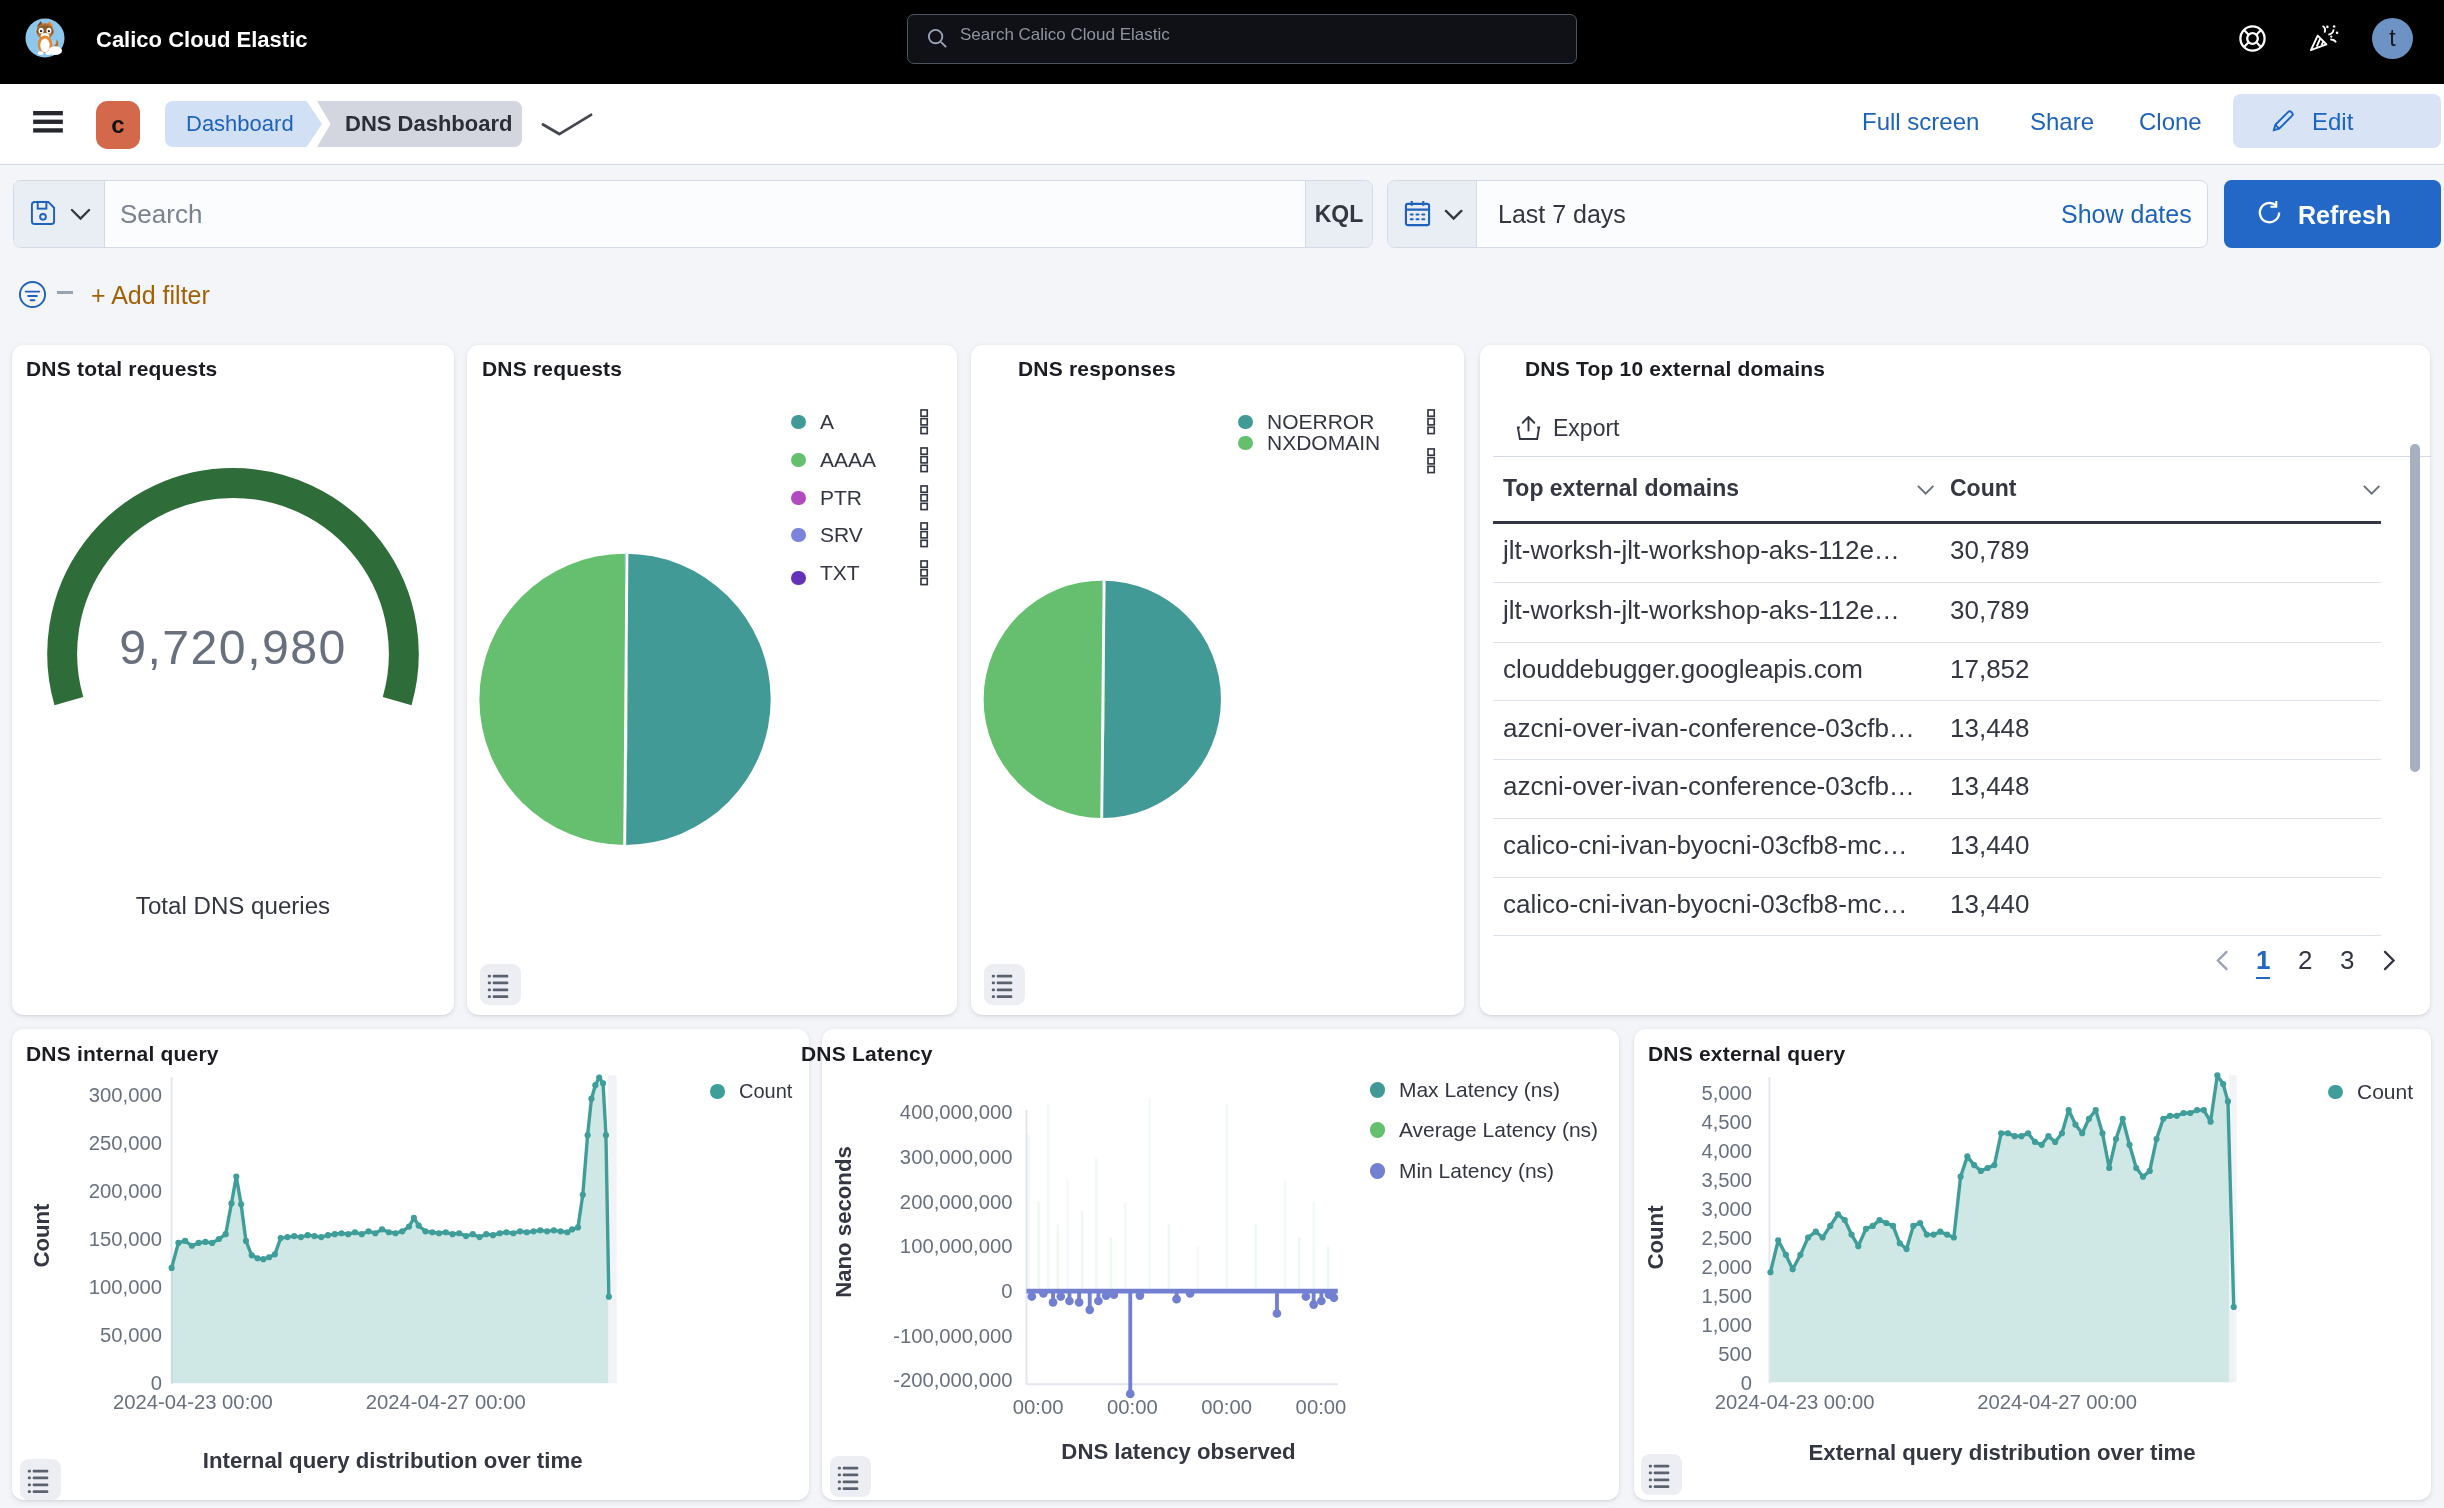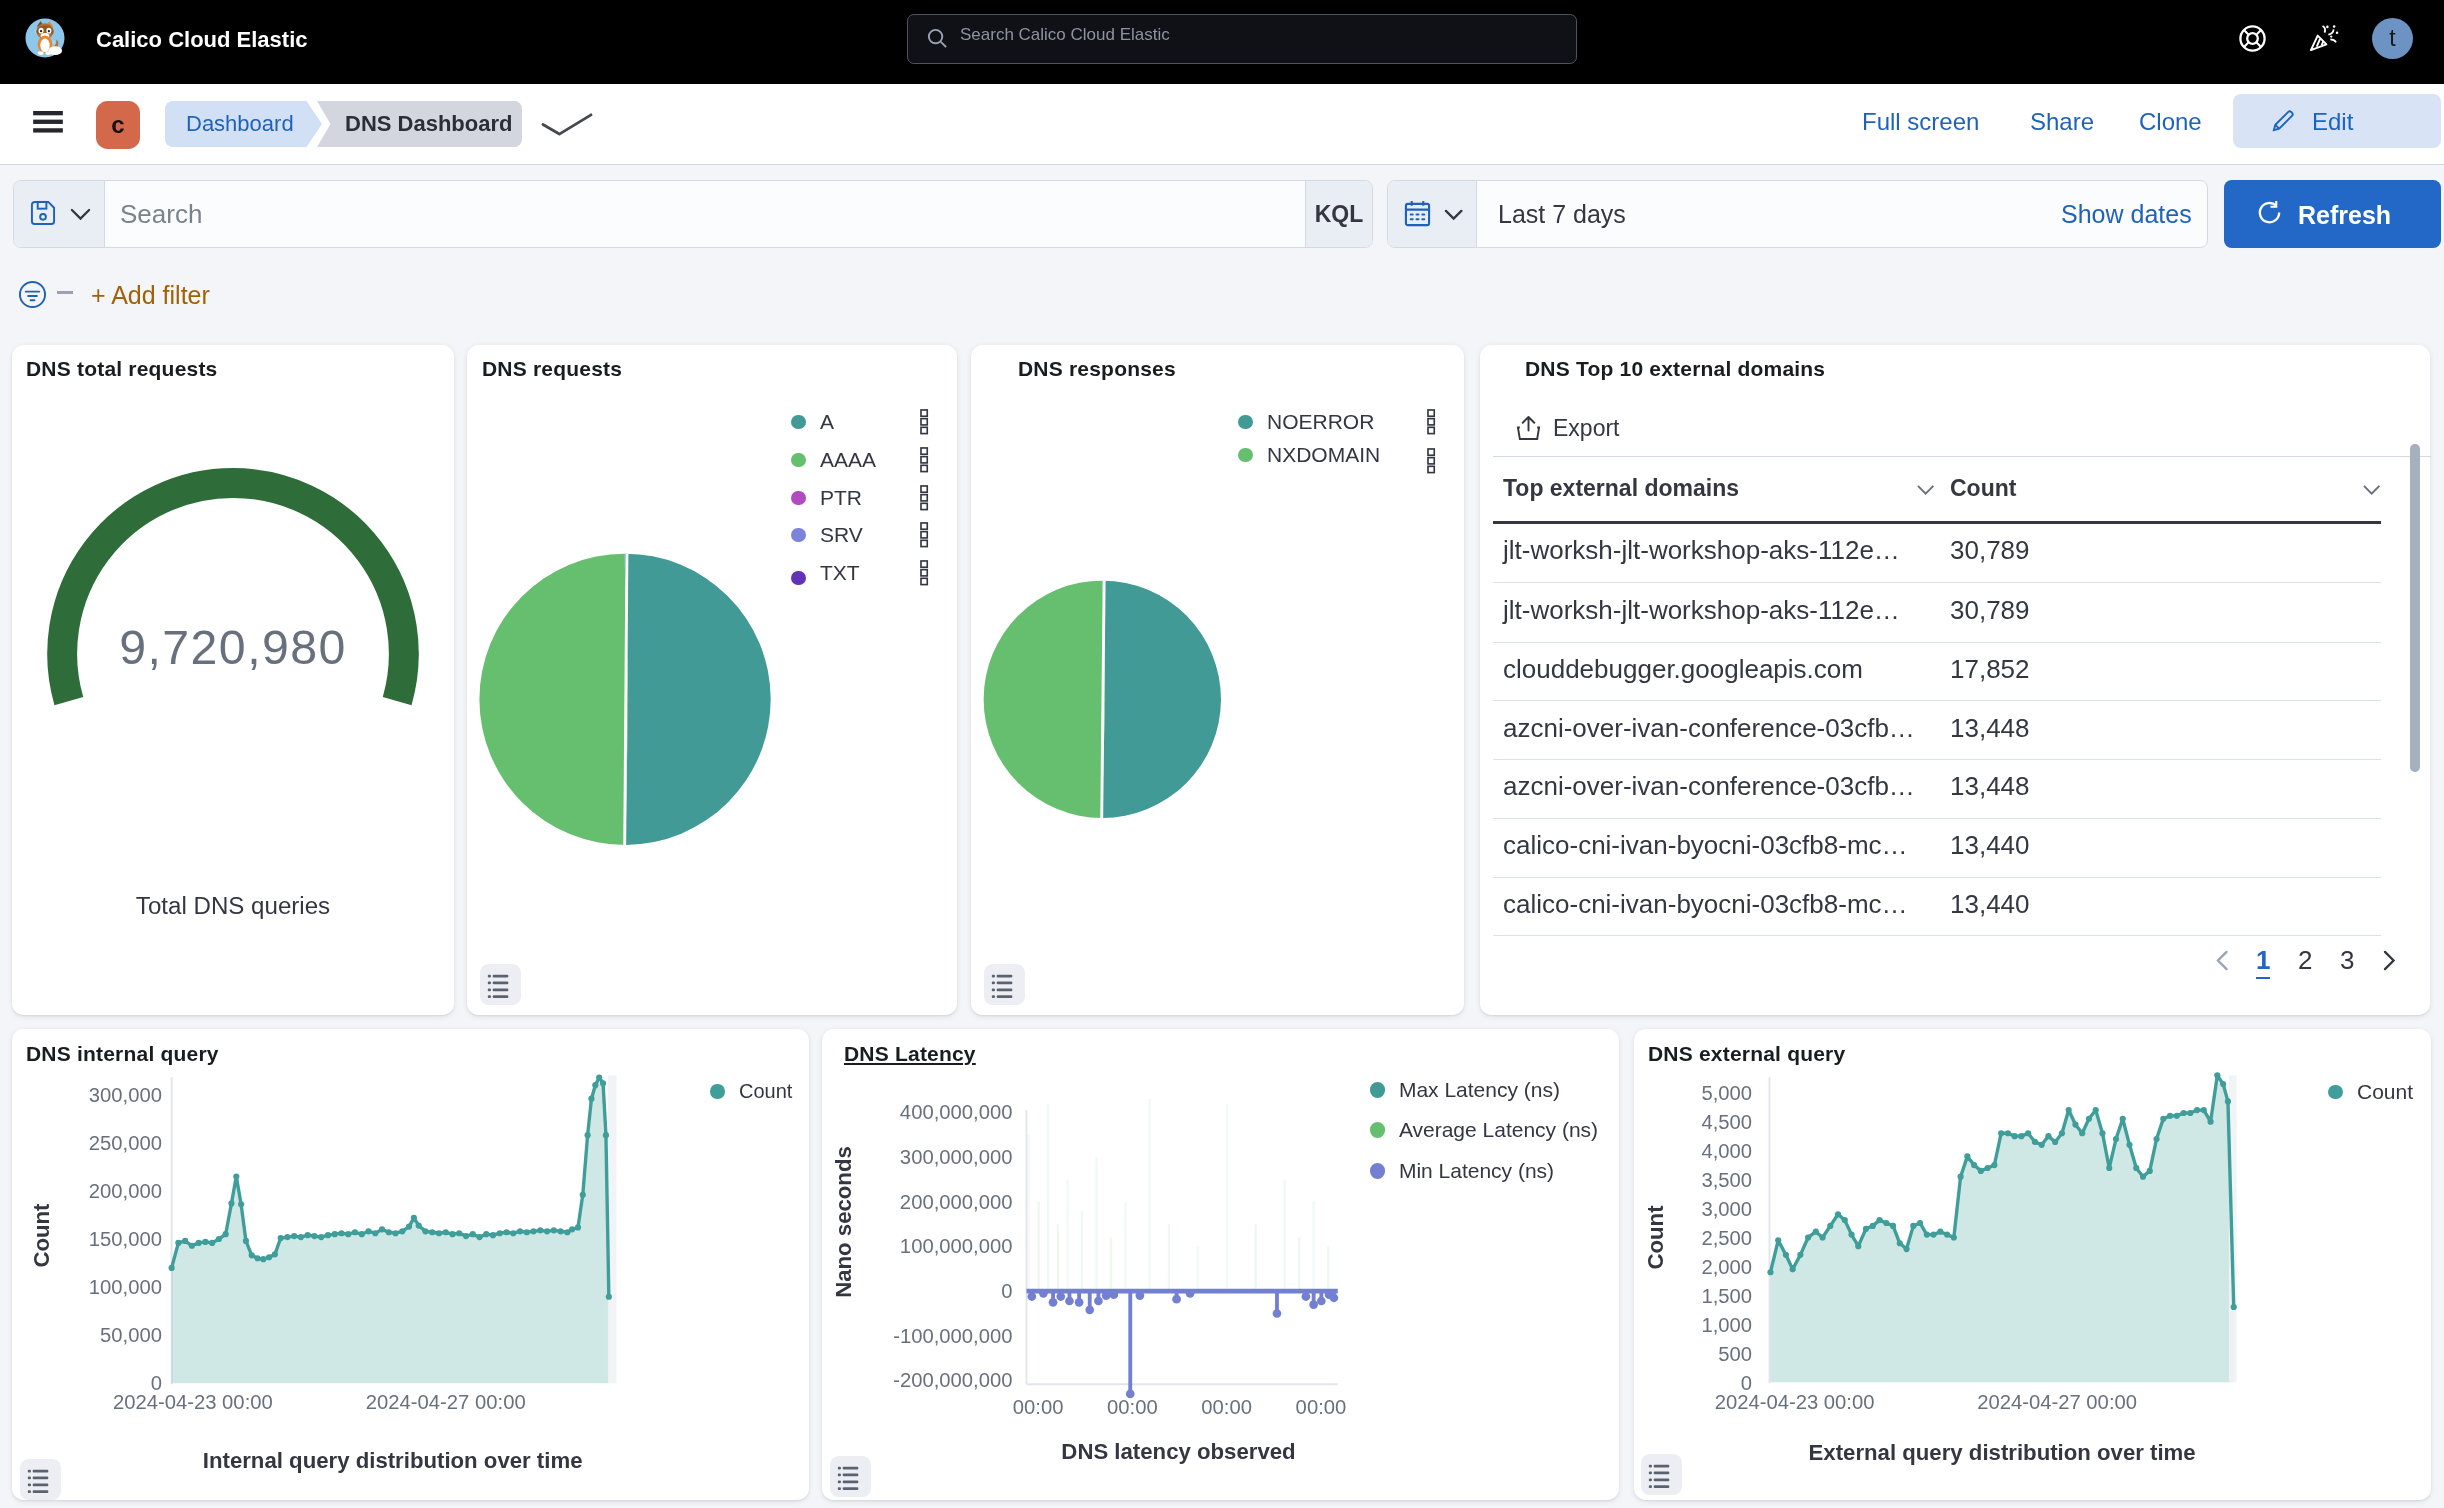--- a/index.html
+++ b/index.html
@@ -199,21 +199,21 @@
 </svg>
 <div style="position:absolute;left:1238px;top:410px;display:flex;align-items:center;">
 <span style="width:14.5px;height:14.5px;border-radius:50%;background:#419a95;display:inline-block;margin-right:14.5px;"></span>
 <span style="font-size:21px;color:#343741">NOERROR</span>
   </div>
 <svg style="position:absolute;left:1427px;top:409px" width="9.7" height="27" viewBox="0 0 10 28">
     <rect x="1" y="1" width="6.5" height="6.5" fill="none" stroke="#343741" stroke-width="1.7"></rect>
     <rect x="1" y="10" width="6.5" height="6.5" fill="none" stroke="#343741" stroke-width="1.7"></rect>
     <rect x="1" y="19" width="6.5" height="6.5" fill="none" stroke="#343741" stroke-width="1.7"></rect>
   </svg>
-<div style="position:absolute;left:1238px;top:443px;display:flex;align-items:center;">
+<div style="position:absolute;left:1238px;top:431px;display:flex;align-items:center;">
 <span style="width:14.5px;height:14.5px;border-radius:50%;background:#66bf6f;display:inline-block;margin-right:14.5px;"></span>
 <span style="font-size:21px;color:#343741">NXDOMAIN</span>
   </div>
 <svg style="position:absolute;left:1427px;top:448px" width="9.7" height="27" viewBox="0 0 10 28">
     <rect x="1" y="1" width="6.5" height="6.5" fill="none" stroke="#343741" stroke-width="1.7"></rect>
     <rect x="1" y="10" width="6.5" height="6.5" fill="none" stroke="#343741" stroke-width="1.7"></rect>
     <rect x="1" y="19" width="6.5" height="6.5" fill="none" stroke="#343741" stroke-width="1.7"></rect>
   </svg>
 <div style="position:absolute;left:984px;top:964px;width:41px;height:41px;border-radius:8.7px;background:#eceef3;">
 <svg width="41" height="41" viewBox="0 0 42 42">
@@ -371,21 +371,21 @@
 <svg width="41" height="41" viewBox="0 0 42 42">
       <rect x="13" y="11" width="16" height="2.8" rx="1" fill="#5a6270"></rect>
       <rect x="8" y="11" width="3.2" height="2.8" rx="1" fill="#5a6270"></rect>
       <rect x="13" y="18" width="16" height="2.8" rx="1" fill="#5a6270"></rect>
       <rect x="8" y="18" width="3.2" height="2.8" rx="1" fill="#5a6270"></rect>
       <rect x="13" y="25" width="16" height="2.8" rx="1" fill="#5a6270"></rect>
       <rect x="8" y="25" width="3.2" height="2.8" rx="1" fill="#5a6270"></rect>
       <rect x="13" y="32" width="16" height="2.8" rx="1" fill="#5a6270"></rect>
       <rect x="8" y="32" width="3.2" height="2.8" rx="1" fill="#5a6270"></rect>
     </svg></div>
-<div class="abs ptitle" style="left:844px;top:1042px;text-decoration:underline;">DNS Latency</div>
+<div class="abs ptitle" style="left:801px;top:1042px;">DNS Latency</div>
 <svg class="abs" style="left:822px;top:1029px" width="797" height="471" viewBox="0 0 825 488">
 <line x1="211.5" y1="84" x2="211.5" y2="368" stroke="#e2e5ec" stroke-width="2"></line>
 <line x1="211.5" y1="368" x2="534" y2="368" stroke="#e2e5ec" stroke-width="2"></line>
 <text x="197" y="93.4" text-anchor="end" font-size="21" fill="#69707d">400,000,000</text>
     <text x="197" y="139.7" text-anchor="end" font-size="21" fill="#69707d">300,000,000</text>
     <text x="197" y="186.0" text-anchor="end" font-size="21" fill="#69707d">200,000,000</text>
     <text x="197" y="232.3" text-anchor="end" font-size="21" fill="#69707d">100,000,000</text>
     <text x="197" y="278.6" text-anchor="end" font-size="21" fill="#69707d">0</text>
     <text x="197" y="324.9" text-anchor="end" font-size="21" fill="#69707d">-100,000,000</text>
     <text x="197" y="371.2" text-anchor="end" font-size="21" fill="#69707d">-200,000,000</text>

